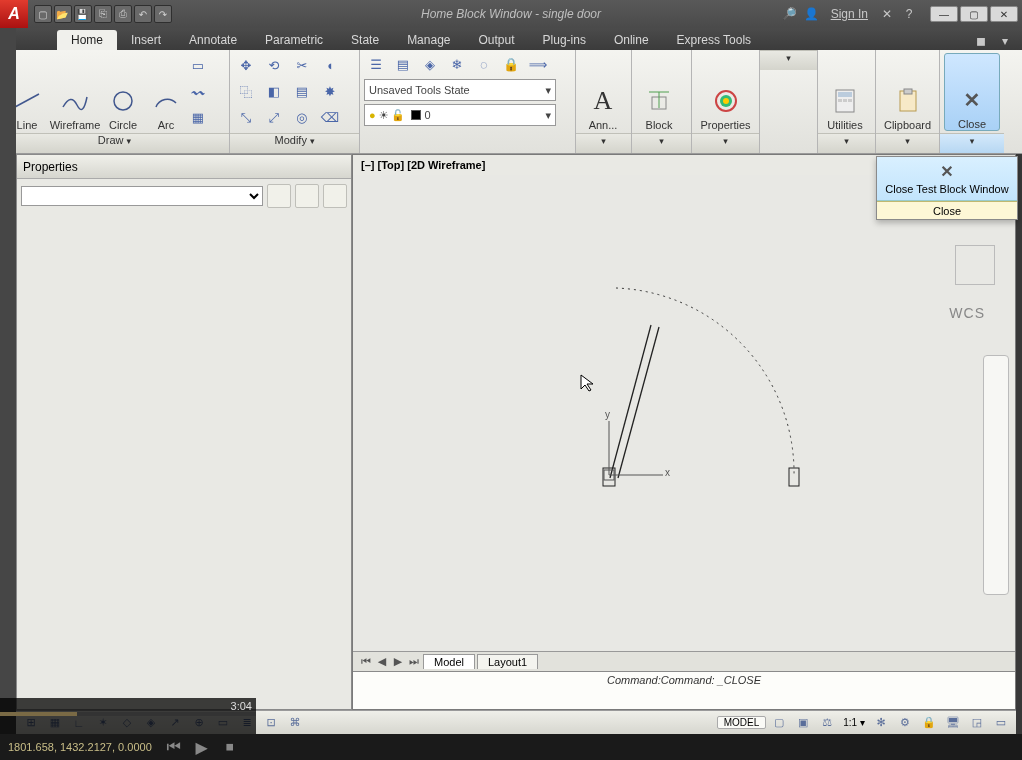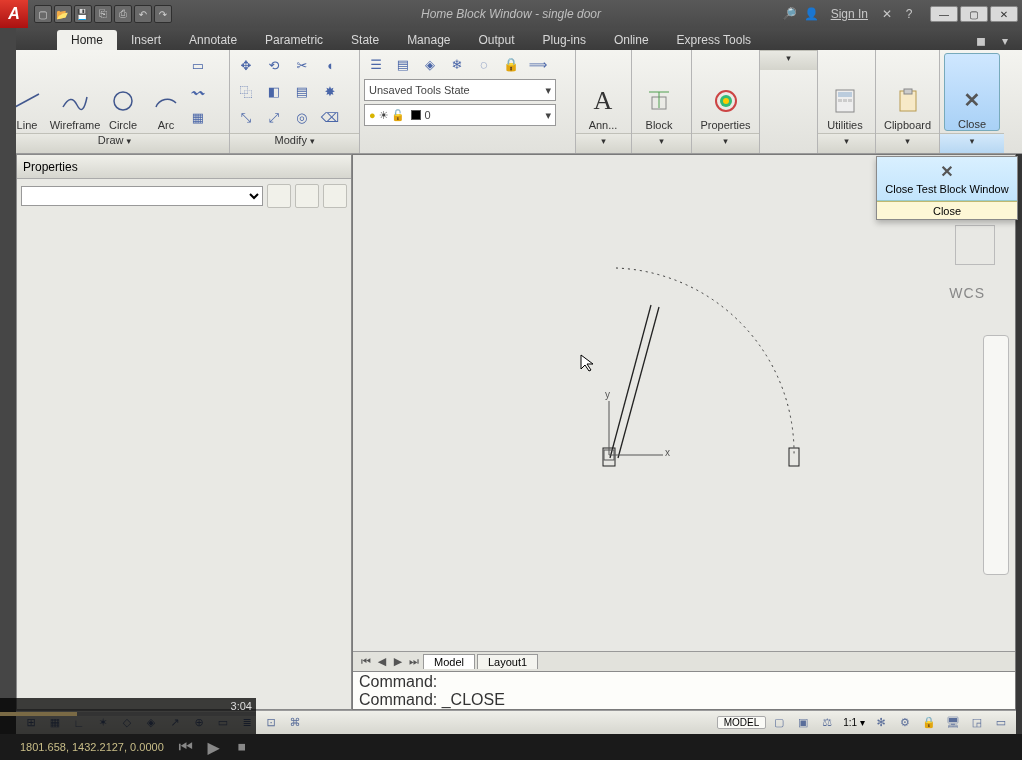--- a/index.html
+++ b/index.html
@@ -60,21 +60,21 @@
 .axis-lbl { position:absolute; font-size:10px; color:#555; }
 .wcs { position:absolute; right:30px; top:130px; font-size:14px; color:#888; letter-spacing:1px; }
 .view-cube { position:absolute; right:20px; top:70px; width:40px; height:40px; border:1px solid #bbb; }
 .nav-bar { position:absolute; right:6px; top:180px; width:26px; height:240px; border:1px solid #bbb; border-radius:4px; background:rgba(250,250,248,.8); }
 
 .model-tabs { height:20px; background:#e2e2dc; border-top:1px solid #999; display:flex; align-items:center; font-size:11px; padding-left:6px; gap:2px;}
 .mtab-ctrl { width:14px; text-align:center; color:#555; }
 .mtab { padding:1px 10px; border:1px solid #999; border-bottom:none; background:#f4f4ef; }
 .mtab.active { background:#fff; }
 
-.cmd-area { height:38px; background:#fdfdfa; border-top:1px solid #8a8a8a; font-family:Consolas, monospace; font-size:16px; color:#333; padding:2px 6px; display:flex; flex-direction:column; justify-content:center; }
+.cmd-area { height:38px; background:#fdfdfa; border-top:1px solid #8a8a8a; font-family:Consolas, monospace; font-size:11px; color:#333; padding:2px 6px; display:flex; justify-content:center;font-style:italic; }
 
 
 .status { position:absolute; bottom:26px; left:16px; right:6px; height:24px; background:linear-gradient(#efefe9,#d6d6cf); border-top:1px solid #9a9a9a; display:flex; align-items:center; font-size:11px; gap:2px; padding:0 4px;}
 .sbtn2 { width:22px; height:20px; display:flex; align-items:center; justify-content:center; color:#5a6e9a; border-radius:2px; }
 .status .spacer { flex:1; }
 .model-ind { padding:0 6px; border:1px solid #aaa; border-radius:2px; background:#fafaf6; font-size:10px; }
 
 
 .close-panel { border-right:none; }
 .close-btn { background:linear-gradient(#cfe7ff,#a9d1f6); border:1px solid #7ab; }
@@ -83,21 +83,21 @@
 .close-dd-item .x { color:#555; font-size:16px; font-weight:bold; }
 .close-dd-title { height:18px; background:#fdf7d6; border-top:1px solid #c0b870; text-align:center; font-size:11px; line-height:18px; }
 
 
 .video-bar { position:absolute; left:0; right:0; bottom:0; height:26px; background:#1a1a1a; display:flex; align-items:center; }
 .video-seek { position:absolute; left:0; bottom:26px; height:36px; width:256px; background:rgba(0,0,0,0.75); }
 .video-seek .prog { height:4px; margin-top:14px; background:#333; }
 .video-seek .buf { height:4px; margin-top:-4px; width:30%; background:#7a6a45; }
 .video-time { position:absolute; right:4px; top:2px; color:#ddd; font-size:11px; }
 
-.coord { color:#c9be88; font-size:11px; padding:0 8px;margin-left:12px; }
+.coord { color:#c9be88; font-size:11px; padding:0 8px; }
 .yt-btn { width:28px; color:#888; text-align:center; }
 
 
 svg { overflow: visible; }
 </style>
 </head>
 <body>
 
 <div class="left-strip"></div>
 
@@ -337,20 +337,21 @@
     <div class="prop-title">Properties</div>
     <div class="prop-tools">
       <select class="prop-select"></select>
       <div class="prop-toolbtn"></div>
       <div class="prop-toolbtn"></div>
       <div class="prop-toolbtn"></div>
     </div>
   </div>
 
   <div class="draw-wrap">
+    <div class="viewport-label">[–] [Top] [2D Wireframe]</div>
     <div class="canvas">
       <svg width="640" height="480">
 
         <path d="M 263 113 A 185 185 0 0 1 441 302" fill="none" stroke="#333" stroke-width="1" stroke-dasharray="2 4"></path>
 
         <line x1="257" y1="303" x2="298" y2="150" stroke="#222" stroke-width="1.3"></line>
         <line x1="265" y1="303" x2="306" y2="152" stroke="#222" stroke-width="1.3"></line>
 
         <rect x="250" y="293" width="12" height="18" fill="none" stroke="#222"></rect>
         <rect x="436" y="293" width="10" height="18" fill="none" stroke="#222"></rect>

